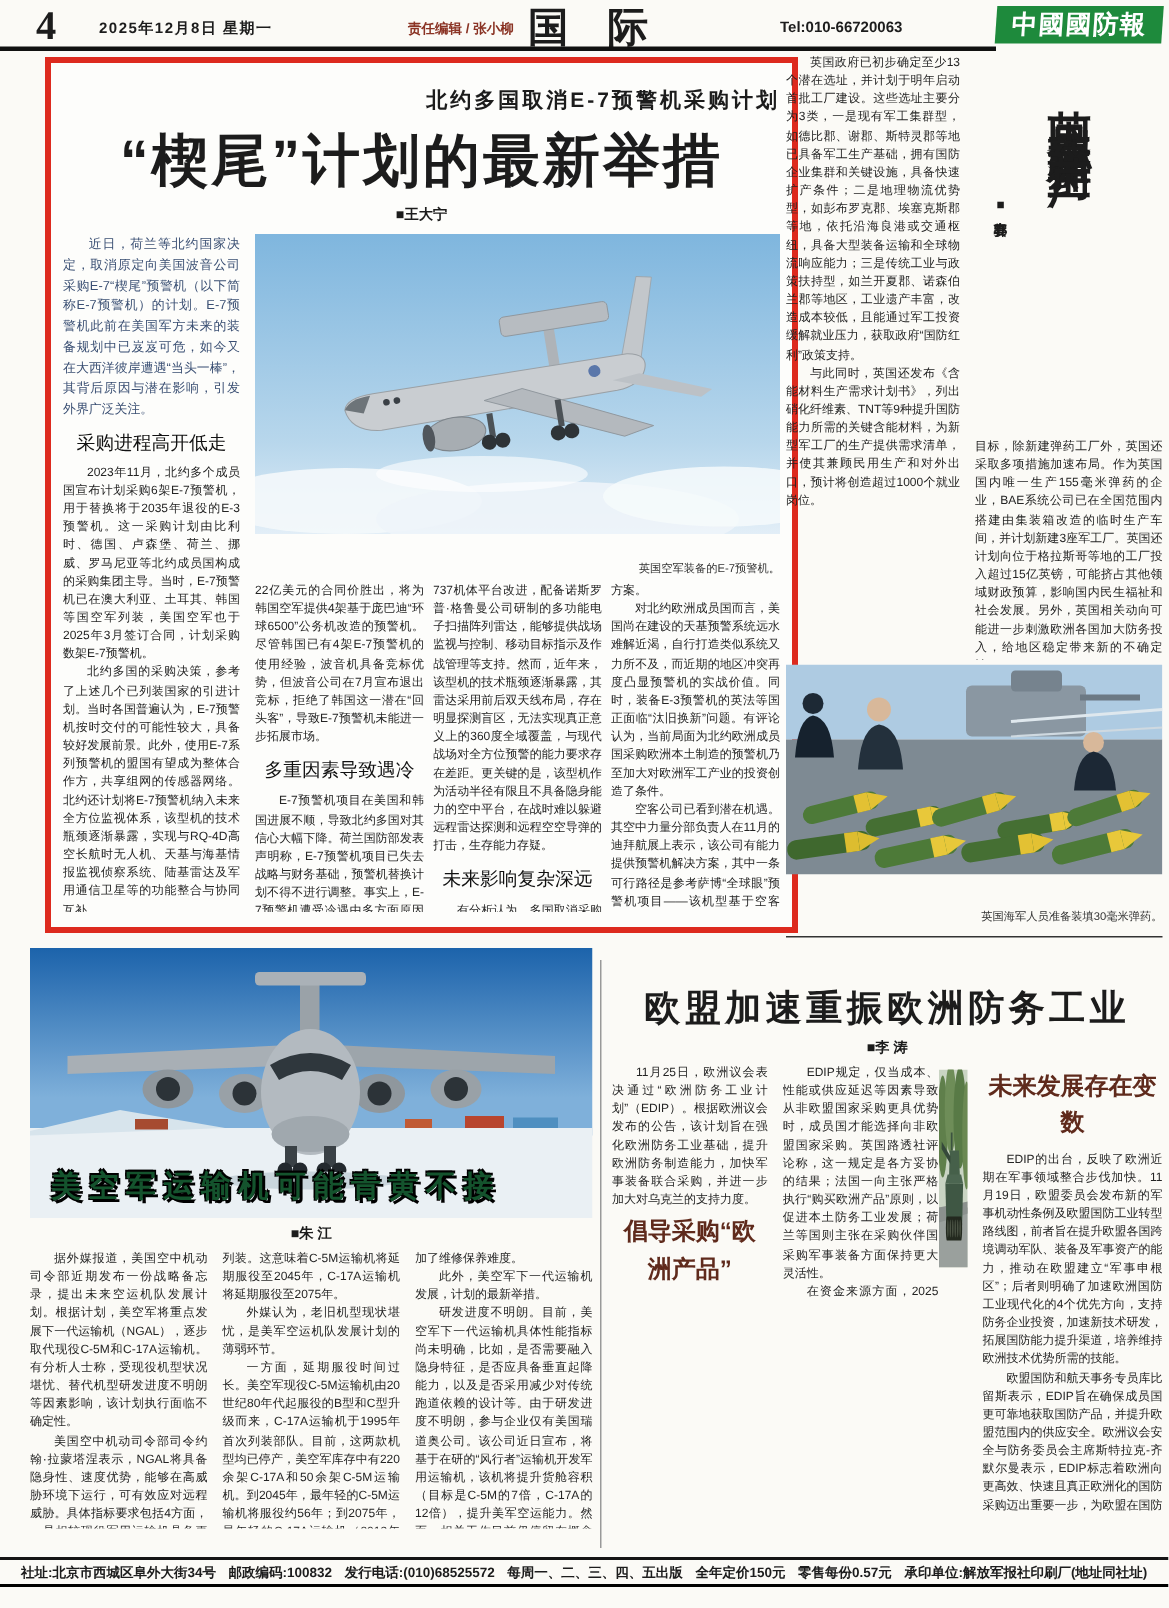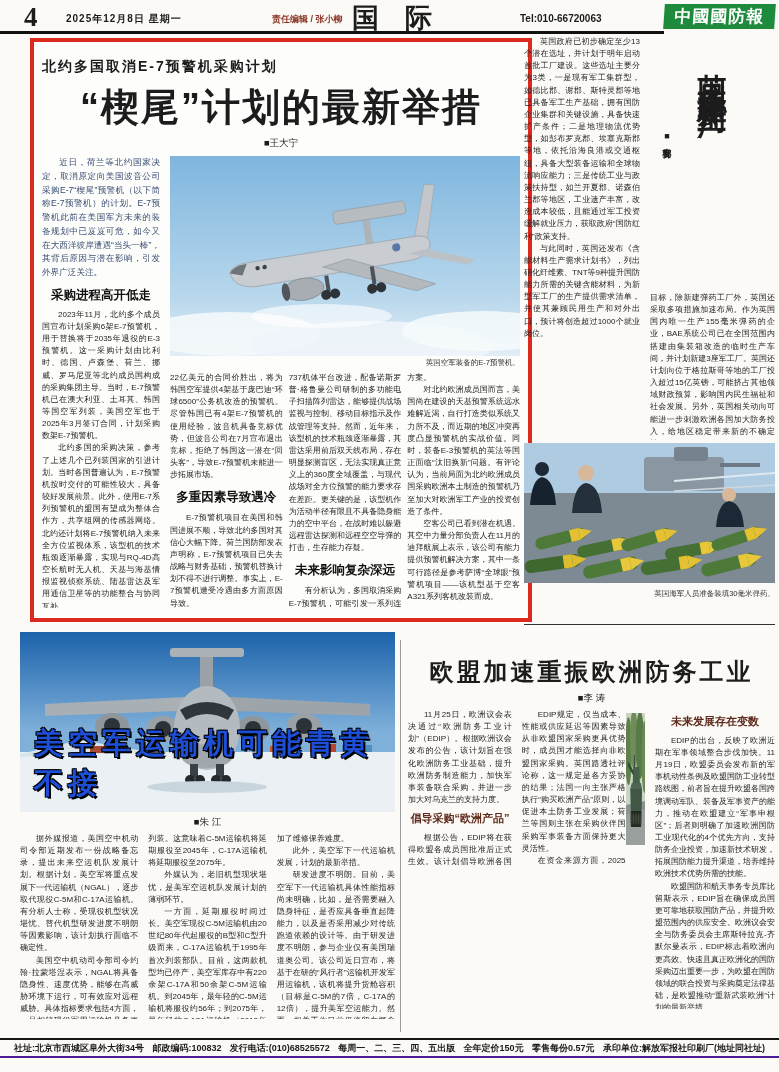--- a/index.html
+++ b/index.html
@@ -17,28 +17,28 @@
   .hdr-section{position:absolute;left:352px;top:0px;font-size:27px;font-weight:900;letter-spacing:26px;}
   .hdr-tel{position:absolute;left:520px;top:13px;font-size:10px;font-weight:bold;}
   .masthead{position:absolute;left:664px;top:4px;width:111px;height:25px;background:#1e8a3c;
     color:#fff;display:flex;align-items:center;justify-content:center;
     font-family:"Liberation Serif","DejaVu Serif",serif;font-size:17px;font-weight:bold;
     transform:skewX(-4deg);letter-spacing:1px;}
   
   .bodytext{font-size:8px;line-height:1.52;text-align:justify;color:#242424;}
   .news-p{text-indent:2em;margin:0;}
   .cont{text-indent:0;}
-  .subhead{font-size:12.5px;font-weight:700;text-align:center;margin:7px 0 5px;color:#111;}
-  .caption{font-size:7.5px;color:#333;text-align:right;margin-top:2px;}
-  .byline{text-align:center;font-size:9.5px;font-weight:normal;margin:4px 0;}
+  .subhead{font-size:12.5px;font-weight:400;text-align:center;margin:7px 0 5px;color:#111;}
+  .caption{font-size:7.5px;color:#333;text-align:right;margin-top:18px;}
+  .byline{text-align:center;font-size:9.5px;font-weight:bold;margin:4px 0;}
   .col{overflow:hidden;}
   
   .mainbox{position:absolute;left:30px;top:38px;width:478px;height:568px;
     border:4px solid #dd2a1e;background:#fdfdfb;padding:4px 8px;overflow:hidden;}
-  .kicker{text-align:left;font-size:14px;font-weight:bold;letter-spacing:2px;margin-top:12px;}
+  .kicker{text-align:right;font-size:14px;font-weight:bold;letter-spacing:2px;margin-top:12px;}
   .mainhead{text-align:center;font-size:38px;font-weight:900;letter-spacing:2px;margin-top:6px;
     font-family:"Liberation Sans","DejaVu Sans",sans-serif;}
   .main-content{display:flex;gap:10px;margin-top:6px;height:452px;overflow:hidden;}
   .main-col1{width:118px;flex:none;}
   .intro{color:#3a4f73;font-size:8.6px;line-height:1.6;text-align:justify;}
   .main-right{flex:1;display:flex;flex-direction:column;}
   .main-photo{width:100%;height:200px;}
   .main-cols3{display:flex;gap:6px;margin-top:4px;flex:1;overflow:hidden;}
   .main-cols3 .col{flex:1;}
   
@@ -47,39 +47,39 @@
   .uk-colA{width:116px;flex:none;overflow:hidden;}
   .uk-colB{flex:1;display:flex;flex-direction:column;}
   .uk-headwrap{height:256px;position:relative;display:flex;justify-content:center;}
   .uk-vhead{writing-mode:vertical-rl;font-size:29px;font-weight:900;letter-spacing:5px;margin-top:14px;}
   .uk-vby{position:absolute;left:10px;top:95px;writing-mode:vertical-rl;font-size:9px;font-weight:bold;}
   .uk-photo{width:251px;height:140px;margin-top:3px;}
   .uk-sep{position:absolute;left:524px;top:624px;width:251px;height:1px;background:#333;}
   
   .usafbox{position:absolute;left:20px;top:632px;width:375px;height:404px;}
   .usaf-photo{position:relative;width:375px;height:180px;}
-  .usaf-ovl{position:absolute;left:14px;bottom:8px;font-size:29px;font-weight:900;letter-spacing:5px;color:#1d4ed8;
+  .usaf-ovl{position:absolute;left:14px;bottom:8px;font-size:20px;font-weight:900;letter-spacing:5px;color:#14532d;
     font-family:"Liberation Serif","DejaVu Serif",serif;
     text-shadow:2px 2px 0 #000,-1px -1px 0 #000,1px -1px 0 #000,-1px 1px 0 #000;}
   .usaf-cols{display:flex;gap:10px;height:186px;overflow:hidden;margin-top:2px;}
   .usaf-cols .col{flex:1;}
   .vrule{position:absolute;left:400px;top:640px;width:1px;height:392px;background:#999;}
   
   .eubox{position:absolute;left:408px;top:640px;width:367px;height:396px;overflow:hidden;}
   .eu-head{text-align:center;font-size:24px;font-weight:900;letter-spacing:3px;
     font-family:"Liberation Serif","DejaVu Serif",serif;margin-top:16px;}
   .eu-cols{display:flex;gap:10px;margin-top:4px;}
   .eu-left2{width:237px;flex:none;display:flex;flex-direction:row;}
   .eu-l2cols{display:flex;gap:10px;height:156px;overflow:hidden;}
   .eu-l2cols .col{flex:1;}
   .eu-photo{width:237px;height:132px;margin-top:4px;}
   .eu-col3{flex:1;height:300px;overflow:hidden;}
-  .eu-sub{font-size:11px;font-weight:900;text-align:center;margin:4px 0 5px;color:#5f2a1c;}
-  
-  .footer{position:absolute;left:0;top:1038px;width:779px;border-top:2px solid #151515;border-bottom:2px solid #4c1d95;
+  .eu-sub{font-size:16px;font-weight:900;text-align:center;margin:4px 0 5px;color:#5f2a1c;}
+  
+  .footer{position:absolute;left:0;top:1038px;width:779px;border-top:2px solid #151515;border-bottom:2px solid #000000;
     height:20px;display:flex;align-items:center;justify-content:space-between;padding:0 14px;box-sizing:border-box;}
   .footer span{font-size:9px;font-weight:bold;white-space:nowrap;}
 </style>
 </head>
 <body>
 
 <div class="hdr">
   <div class="pageno">4</div>
   <div class="hdr-date">2025年12月8日  星期一</div>
   <div class="hdr-editor">责任编辑 / 张小柳</div>

